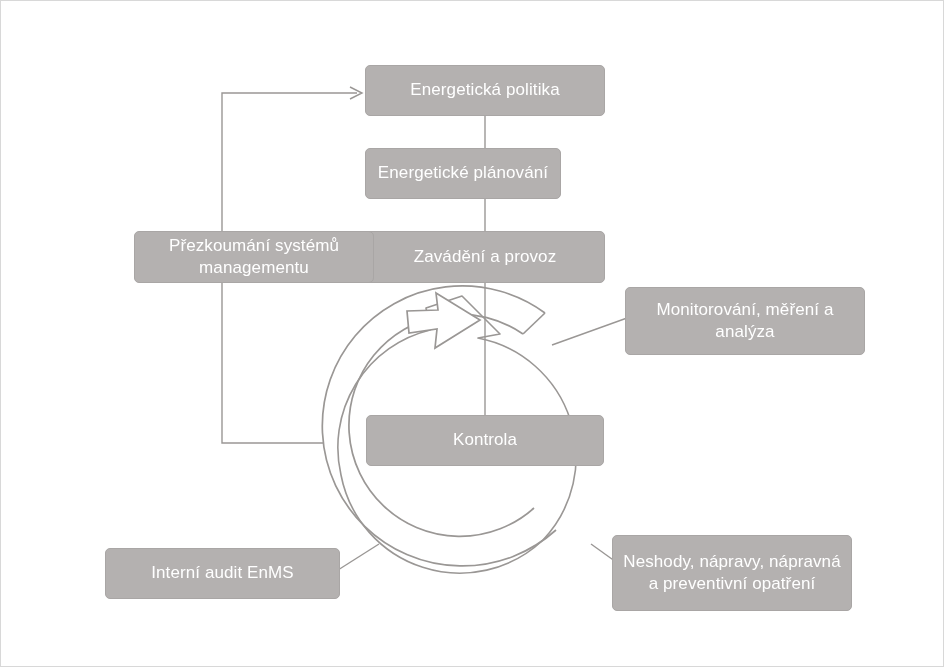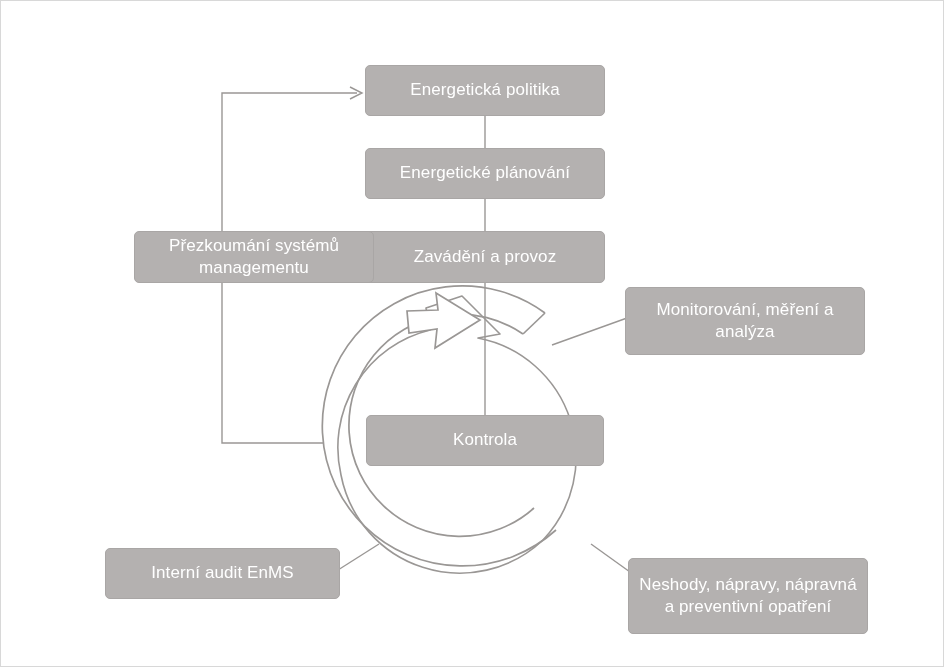--- a/index.html
+++ b/index.html
@@ -48,27 +48,27 @@
     font-size: 17px;
     line-height: 1.32;
     letter-spacing: 0.1px;
     padding: 2px 10px;
   }
   .node span {
     display: block;
     width: 100%;
   }
   #n-policy   { left: 365px; top: 65px;  width: 240px; height: 51px; }
-  #n-planning { left: 365px; top: 148px; width: 240px; height: 51px; }
+  #n-planning { left: 365px; top: 148px; width: 196px; height: 51px; }
   #n-impl     { left: 365px; top: 231px; width: 240px; height: 52px; }
   #n-review   { left: 102px; top: 231px; width: 240px; height: 52px; margin-left: 32px; }
   #n-monitor  { left: 625px; top: 287px; width: 240px; height: 68px; }
   #n-control  { left: 366px; top: 415px; width: 238px; height: 51px; align-items: center; }
   #n-audit    { left: 105px; top: 548px; width: 235px; height: 51px; }
-  #n-noncon   { left: 612px; top: 558px; width: 240px; height: 76px; margin-left: 16px; }
+  #n-noncon   { left: 612px; top: 535px; width: 240px; height: 76px; }
 </style>
 </head>
 <body>
 
 <div id="canvas">
 
   <div class="frame"></div>
 
   <svg class="layer" viewBox="0 0 945 668" xmlns="http://www.w3.org/2000/svg">
 

